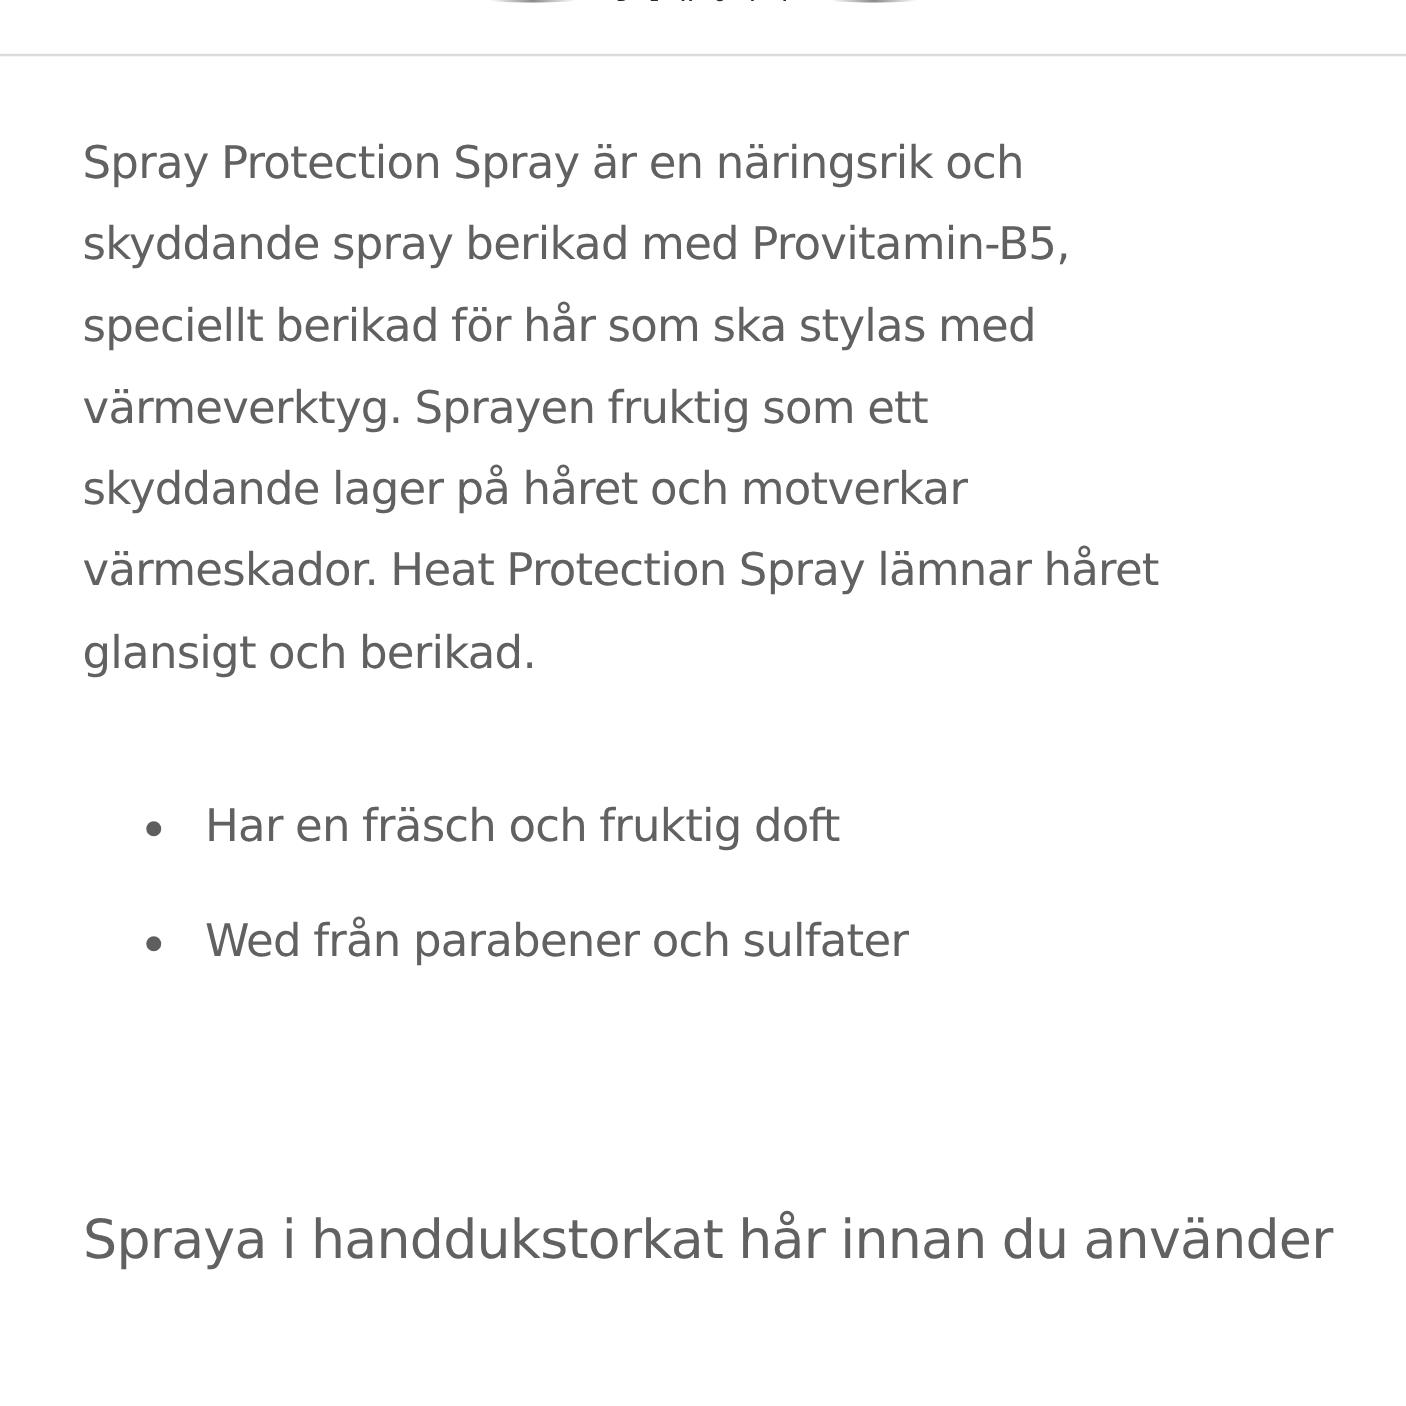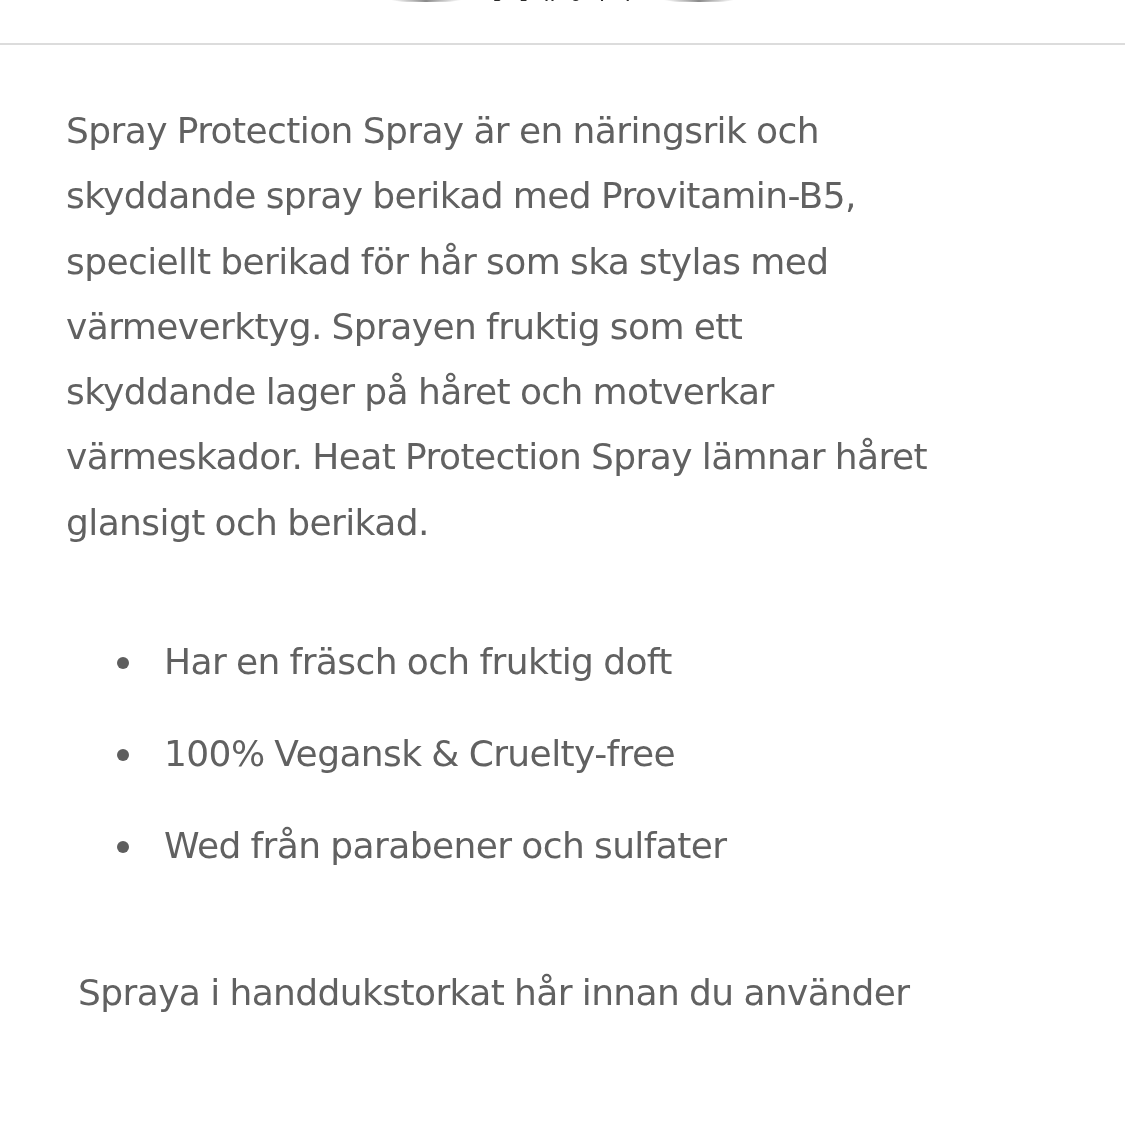--- a/index.html
+++ b/index.html
@@ -84,27 +84,28 @@
     left: 35px;
     top: 21px;
     width: 12px;
     height: 12px;
     border-radius: 50%;
     background: #5e5e5e;
   }
   .usage {
     position: absolute;
     top: 862px;
-    left: 12px;
-    font-size: 36px;
+    left: 0;
+    font-size: 43px;
     line-height: 65px;
     margin: 0;
     letter-spacing: -0.6px;
     word-spacing: -1px;
     width: 1000px;
+    text-align: right;
   }
 </style>
 </head>
 <body>
 
 <div class="header">
   <div class="logo">
     <span class="swoosh left"></span>
     <span class="word">BEAUTY</span>
     <span class="swoosh right"></span>
@@ -122,24 +123,20 @@
     <span>glansigt och berikad.</span>
   </p>
 
   <ul class="features">
     <li>
       <span class="bullet"></span>
       <span>Har en fräsch och fruktig doft</span>
     </li>
     <li>
       <span class="bullet"></span>
-      <span>100% Vegansk &amp; Cruelty-free</span>
-    </li>
-    <li>
-      <span class="bullet"></span>
       <span>Wed från parabener och sulfater</span>
     </li>
   </ul>
 
   <p class="usage">
     <span>Spraya i handdukstorkat hår innan du använder</span><br>
   </p>
 </div>
 
 </body></html>

